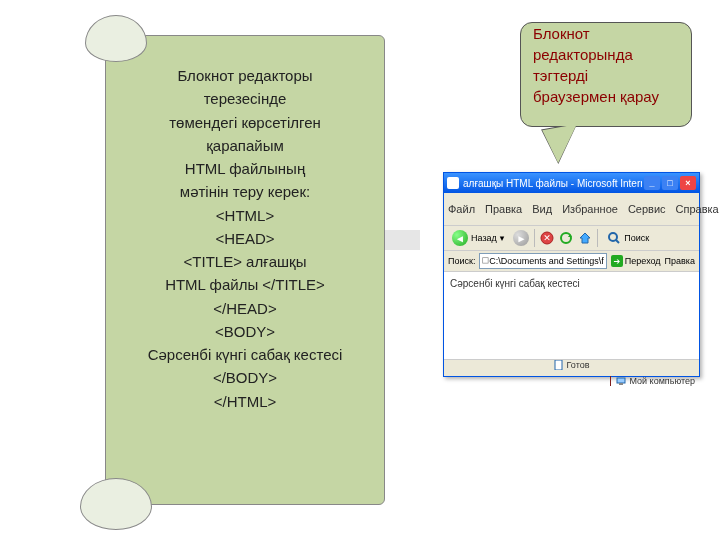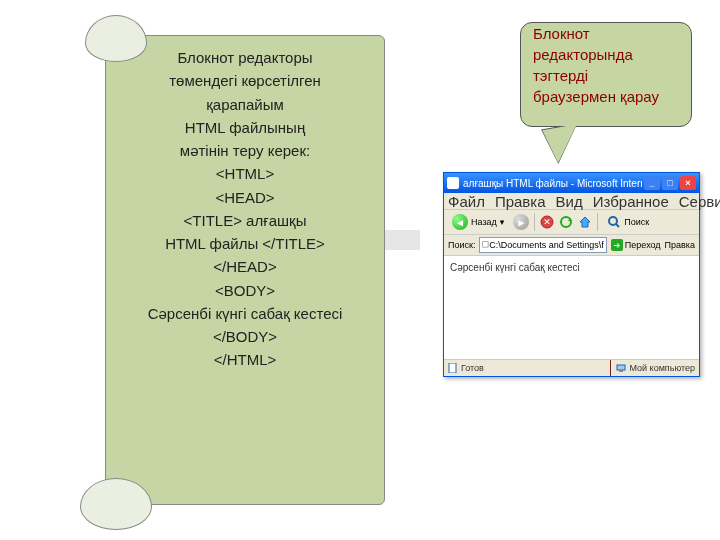--- a/index.html
+++ b/index.html
@@ -24,21 +24,21 @@
     border-radius: 6px;
     position: absolute;
     left: 20px;
     top: 20px;
     width: 280px;
     height: 470px;
     text-align: center;
     line-height: 1.55;
     font-size: 15px;
     color: #222;
-    padding-top: 10px;
+    padding-top: 28px;
     box-sizing: border-box;
   }
   .scroll-curl-top {
     position: absolute;
     left: 0;
     top: 0;
     width: 60px;
     height: 45px;
     background: #eaefe1;
     border: 1px solid #888;
@@ -149,22 +149,22 @@
     font-family: sans-serif;
   }
   .min-btn { background: #3c81f3; }
   .max-btn { background: #3c81f3; }
   .close-btn { background: #e44; }
   .menubar {
     background: #ece9d8;
     height: 16px;
     display: flex;
     align-items: center;
-    padding: 0 4px;
-    font-size: 15px;
+    padding: 8px 4px;
+    font-size: 11px;
     color: #333;
     gap: 10px;
     border-bottom: 1px solid #ccc;
   }
   .menubar .winlogo {
     margin-left: auto;
     width: 14px;
     height: 12px;
     background: linear-gradient(45deg,#f44 25%, #4c4 25% 50%, #44f 50% 75%, #fc4 75%);
     border-radius: 2px;
@@ -256,20 +256,21 @@
   .statusbar {
     height: 16px;
     background: #ece9d8;
     border-top: 1px solid #ccc;
     display: flex;
     align-items: center;
     font-size: 9px;
     color: #333;
     padding: 0 4px;
     gap: 6px;
+    flex-direction: column;
   }
   .status-seg {
     display: flex;
     align-items: center;
     gap: 3px;
     border-left: 1px solid #7f1d1d;
     padding-left: 5px;
     height: 100%;
   }
   .status-seg:first-child { border-left: none; padding-left: 0; }
@@ -281,20 +282,21 @@
 </style>
 </head>
 <body>
 
 <div class="shadow-strip"></div>
 
 <div class="scroll-container">
   <div class="scroll-curl-top"></div>
   <div class="scroll-body">
     <div>Блокнот редакторы</div>
+    <div>терезесінде</div>
     <div>төмендегі көрсетілген</div>
     <div>қарапайым</div>
     <div>HTML файлының</div>
     <div>мәтінін теру керек:</div>
     <div>&lt;HTML&gt;</div>
     <div>&lt;HEAD&gt;</div>
     <div>&lt;TITLE&gt; алғашқы</div>
     <div>HTML файлы &lt;/TITLE&gt;</div>
     <div>&lt;/HEAD&gt;</div>
     <div>&lt;BODY&gt;</div>

